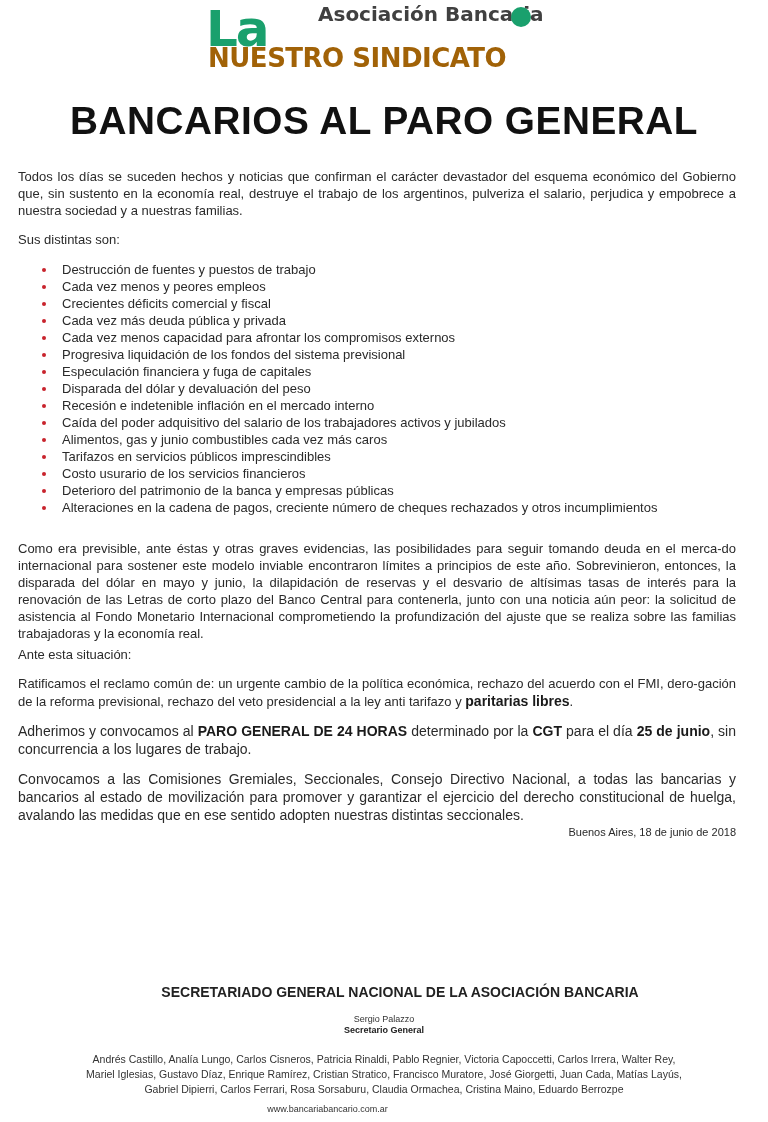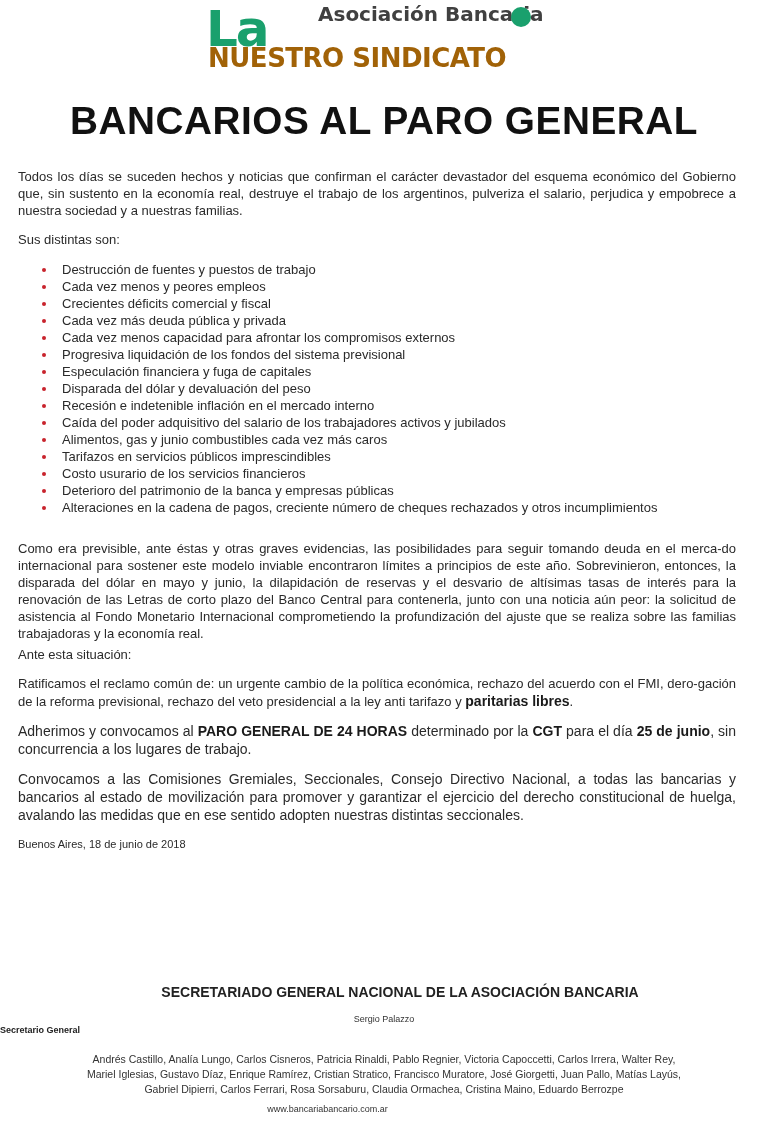--- a/index.html
+++ b/index.html
@@ -14,25 +14,25 @@
     .headline { position: absolute; left: 0; top: 100px; width: 768px; text-align: center; font-family: "Liberation Sans", sans-serif; font-weight: bold; font-size: 38px; color: #111; letter-spacing: 0.5px; transform: scaleX(1.02); }
 
     .content { position: absolute; left: 18px; top: 168px; width: 718px; font-size: 13px; line-height: 17px; color: #2a2a2a; }
     .p { margin: 0; text-align: justify; }
     .mt12 { margin-top: 12px; }
     ul.bullets { list-style: none; margin: 13px 0 0 0; padding: 0 0 0 22px; }
     ul.bullets li { position: relative; padding-left: 22px; line-height: 17px; }
     ul.bullets li::before { content: ""; position: absolute; left: 2px; top: 7px; width: 4px; height: 4px; border-radius: 50%; background: #c8232c; }
     .big { font-size: 14px; line-height: 18px; }
     b { color: #1a1a1a; }
-    .date { text-align: left; font-size: 11px; margin-top: 12px; }
+    .date { text-align: right; font-size: 11px; }
 
     .sec-title { position: absolute; left: 16px; top: 984px; width: 768px; text-align: center; font-weight: bold; font-size: 14px; color: #222; }
     .sig-name { position: absolute; left: 0; top: 1014px; width: 768px; text-align: center; font-size: 9px; color: #333; }
-    .sig-role { position: absolute; left: 0; top: 1025px; width: 768px; text-align: left; font-size: 9px; font-weight: bold; color: #222; }
+    .sig-role { position: absolute; left: 0; top: 1025px; width: 768px; text-align: center; font-size: 9px; font-weight: bold; color: #222; }
     .members { position: absolute; left: 20px; top: 1052px; width: 728px; text-align: center; font-size: 10.5px; line-height: 15px; color: #333; }
     .web { position: absolute; left: 0; top: 1104px; width: 655px; text-align: center; font-size: 9px; color: #333; }
   </style>
 </head>
 <body>
 
 <div class="logo">
   <span class="logo-sub">Asociación Bancaria</span>
   <span class="logo-la">La</span>
   <span class="logo-dot"></span>
@@ -67,16 +67,16 @@
   <p class="p big mt12"><span>Adherimos y convocamos al </span><b>PARO GENERAL DE 24 HORAS</b><span> determinado por la </span><b>CGT</b><span> para el día </span><b>25 de junio</b><span>, sin concurrencia a los lugares de trabajo.</span></p>
   <p class="p big mt12">Convocamos a las Comisiones Gremiales, Seccionales, Consejo Directivo Nacional, a todas las bancarias y bancarios al estado de movilización para promover y garantizar el ejercicio del derecho constitucional de huelga, avalando las medidas que en ese sentido adopten nuestras distintas seccionales.</p>
   <p class="p date">Buenos Aires, 18 de junio de 2018</p>
 </div>
 
 <div class="sec-title">SECRETARIADO GENERAL NACIONAL DE LA ASOCIACIÓN BANCARIA</div>
 <div class="sig-name">Sergio Palazzo</div>
 <div class="sig-role">Secretario General</div>
 <div class="members">
   <div>Andrés Castillo, Analía Lungo, Carlos Cisneros, Patricia Rinaldi, Pablo Regnier, Victoria Capoccetti, Carlos Irrera, Walter Rey,</div>
-  <div>Mariel Iglesias, Gustavo Díaz, Enrique Ramírez, Cristian Stratico, Francisco Muratore, José Giorgetti, Juan Pallo, Matías Layús,</div>
+  <div>Mariel Iglesias, Gustavo Díaz, Enrique Ramírez, Cristian Stratico, Francisco Muratore, José Giorgetti, Juan Cada, Matías Layús,</div>
   <div>Gabriel Dipierri, Carlos Ferrari, Rosa Sorsaburu, Claudia Ormachea, Cristina Maino, Eduardo Berrozpe</div>
 </div>
 <div class="web">www.bancariabancario.com.ar</div>
 
 </body></html>

